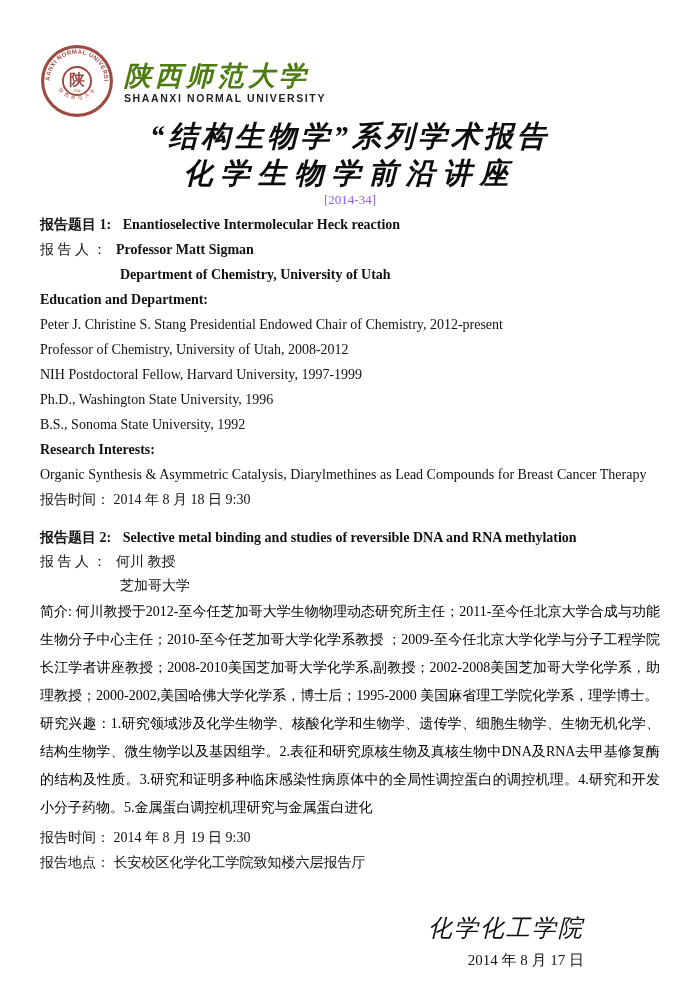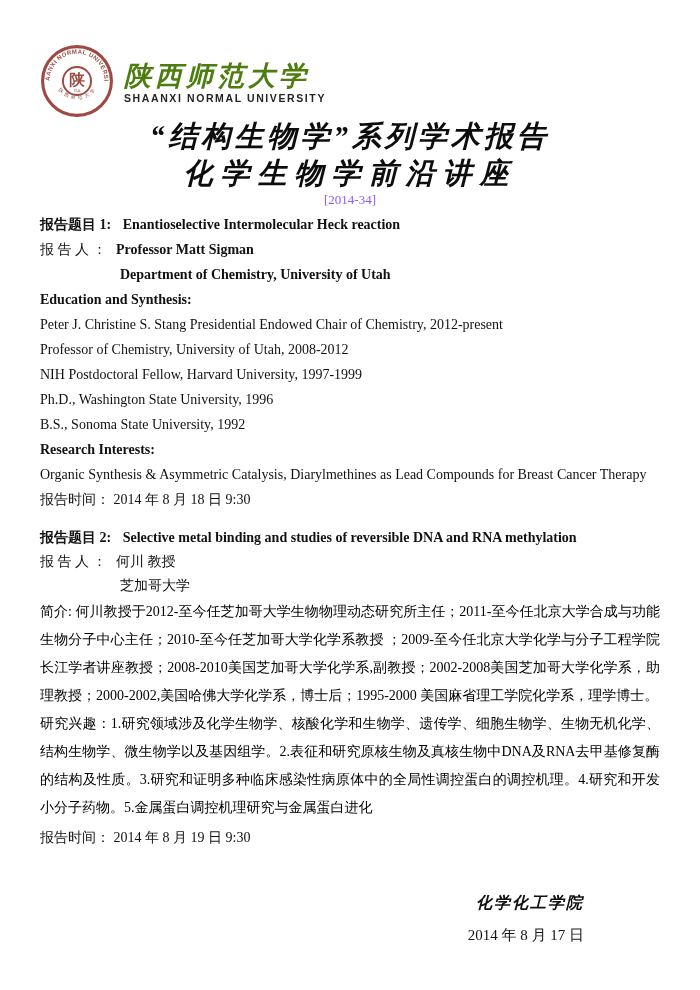--- a/index.html
+++ b/index.html
@@ -52,21 +52,21 @@
   .indent { padding-left: 80px; }
   .gap { height: 8px; }
   .para {
     line-height: 28px; text-align: justify; white-space: normal;
     font-size: 14px; color: #000000;
   }
 
   
   .footer { margin-top: 38px; text-align: right; padding-right: 76px; }
   .sig {
-    font-size: 16px; font-weight: bold; font-style: italic;
+    font-size: 24px; font-weight: normal; font-style: italic;
     letter-spacing: 2px; line-height: 30px; color: #101010;
   }
   .sig-date { font-size: 15px; line-height: 34px; color: #141414; }
 </style>
 </head>
 <body>
 
 <div class="page">
 
   <div class="header">
@@ -101,21 +101,21 @@
   <div class="body-block">
     <div class="line">
       <span class="cnlabel b">报告题目 1:</span>
       <span class="b" style="margin-left:8px;">Enantioselective Intermolecular Heck reaction</span>
     </div>
     <div class="line">
       <span class="cnlabel">报 告 人 ：</span>
       <span class="b" style="margin-left:6px;">Professor Matt Sigman</span>
     </div>
     <div class="line indent b">Department of Chemistry, University of Utah</div>
-    <div class="line b">Education and Synthesis:</div>
+    <div class="line b">Education and Department:</div>
     <div class="line">Peter J. Christine S. Stang Presidential Endowed Chair of Chemistry, 2012-present</div>
     <div class="line">Professor of Chemistry, University of Utah, 2008-2012</div>
     <div class="line">NIH Postdoctoral Fellow, Harvard University, 1997-1999</div>
     <div class="line">Ph.D., Washington State University, 1996</div>
     <div class="line">B.S., Sonoma State University, 1992</div>
     <div class="line b">Research Interests:</div>
     <div class="line">Organic Synthesis &amp; Asymmetric Catalysis, Diarylmethines as Lead Compounds for Breast Cancer Therapy</div>
     <div class="line">
       <span class="cnlabel">报告时间：</span>
       <span>2014 年 8 月 18 日  9:30</span>
@@ -133,20 +133,24 @@
       <span class="cnlabel">报 告 人 ：</span>
       <span style="margin-left:6px;">何川 教授</span>
     </div>
     <div class="line indent" style="line-height:24px;">芝加哥大学</div>
     <div class="para">简介: 何川教授于2012-至今任芝加哥大学生物物理动态研究所主任；2011-至今任北京大学合成与功能生物分子中心主任；2010-至今任芝加哥大学化学系教授 ；2009-至今任北京大学化学与分子工程学院长江学者讲座教授；2008-2010美国芝加哥大学化学系,副教授；2002-2008美国芝加哥大学化学系，助理教授；2000-2002,美国哈佛大学化学系，博士后；1995-2000 美国麻省理工学院化学系，理学博士。</div>
     <div class="para">研究兴趣：1.研究领域涉及化学生物学、核酸化学和生物学、遗传学、细胞生物学、生物无机化学、结构生物学、微生物学以及基因组学。2.表征和研究原核生物及真核生物中DNA及RNA去甲基修复酶的结构及性质。3.研究和证明多种临床感染性病原体中的全局性调控蛋白的调控机理。4.研究和开发小分子药物。5.金属蛋白调控机理研究与金属蛋白进化</div>
     <div class="line" style="margin-top:3px;">
       <span class="cnlabel">报告时间：</span>
       <span>2014 年 8 月 19 日  9:30</span>
     </div>
+    <div class="line">
+      <span class="cnlabel">报告地点：</span>
+      <span>长安校区化学化工学院致知楼六层报告厅</span>
+    </div>
   </div>
 
   <div class="footer">
     <div class="sig">化学化工学院</div>
     <div class="sig-date">2014 年 8 月 17 日</div>
   </div>
 
 </div>
 
 </body></html>

